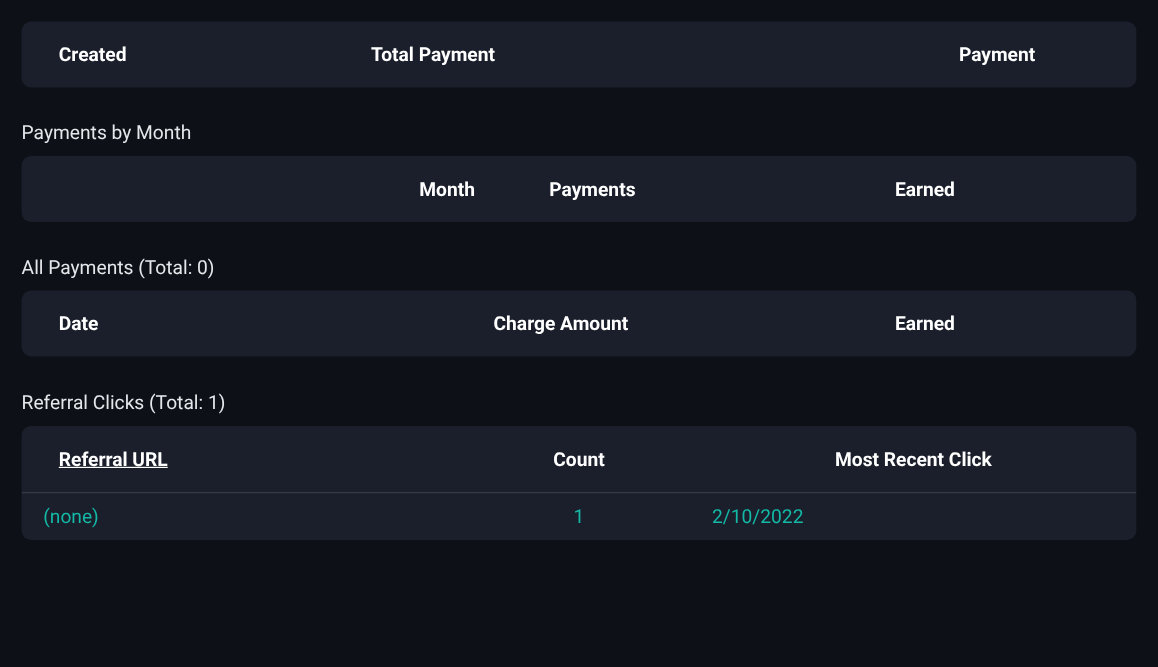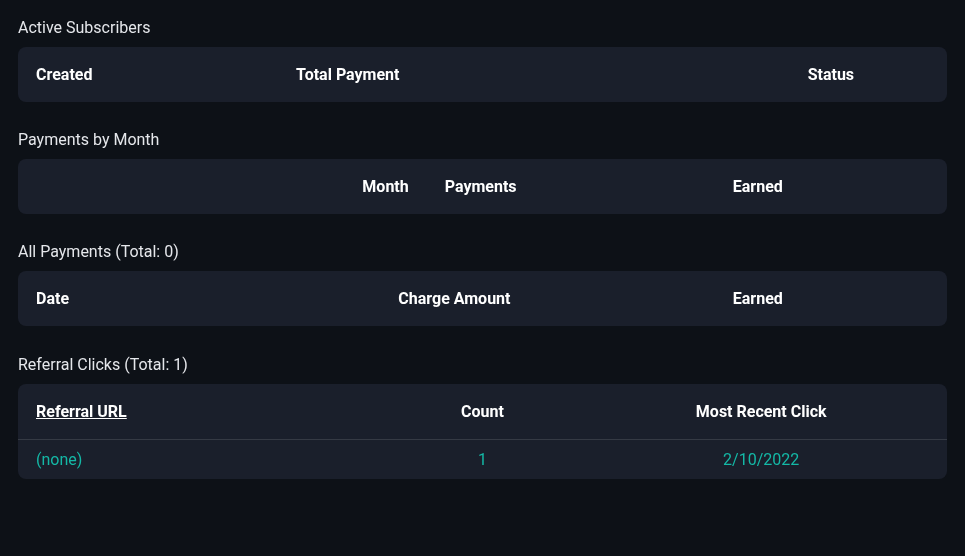--- a/index.html
+++ b/index.html
@@ -30,42 +30,41 @@
       overflow: hidden;
     }
     table {
       width: 100%;
       border-collapse: collapse;
     }
     th {
       text-align: left;
       font-weight: 700;
       color: #ffffff;
-      padding: 18px 18px;
+      padding: 18px 31px;
       font-size: 16px;
     }
     td {
       padding: 10px 18px;
       color: #14b8a6;
       font-size: 16px;
       border-top: 1px solid rgba(255,255,255,0.12);
     }
   </style>
 </head>
 <body>
 
 <div class="section">
-  <div class="section-title">Active Subscribers</div>
   <div class="table-wrap">
     <table>
       <thead>
         <tr>
           <th style="width:28%;">Created</th>
           <th style="width:47%;">Total Payment</th>
-          <th style="width:25%; text-align:center;">Status</th>
+          <th style="width:25%; text-align:center;">Payment</th>
         </tr>
       </thead>
     </table>
   </div>
 </div>
 
 <div class="section">
   <div class="section-title">Payments by Month</div>
   <div class="table-wrap">
     <table>
@@ -103,18 +102,18 @@
         <tr>
           <th style="width:40%;text-decoration:underline;">Referral URL</th>
           <th style="width:20%; text-align:center;">Count</th>
           <th style="width:40%; text-align:center;">Most Recent Click</th>
         </tr>
       </thead>
       <tbody>
         <tr>
           <td>(none)</td>
           <td style="text-align:center;">1</td>
-          <td style="text-align:center;">2/10/2022</td>
+          <td style="">2/10/2022</td>
         </tr>
       </tbody>
     </table>
   </div>
 </div>
 
 </body></html>

